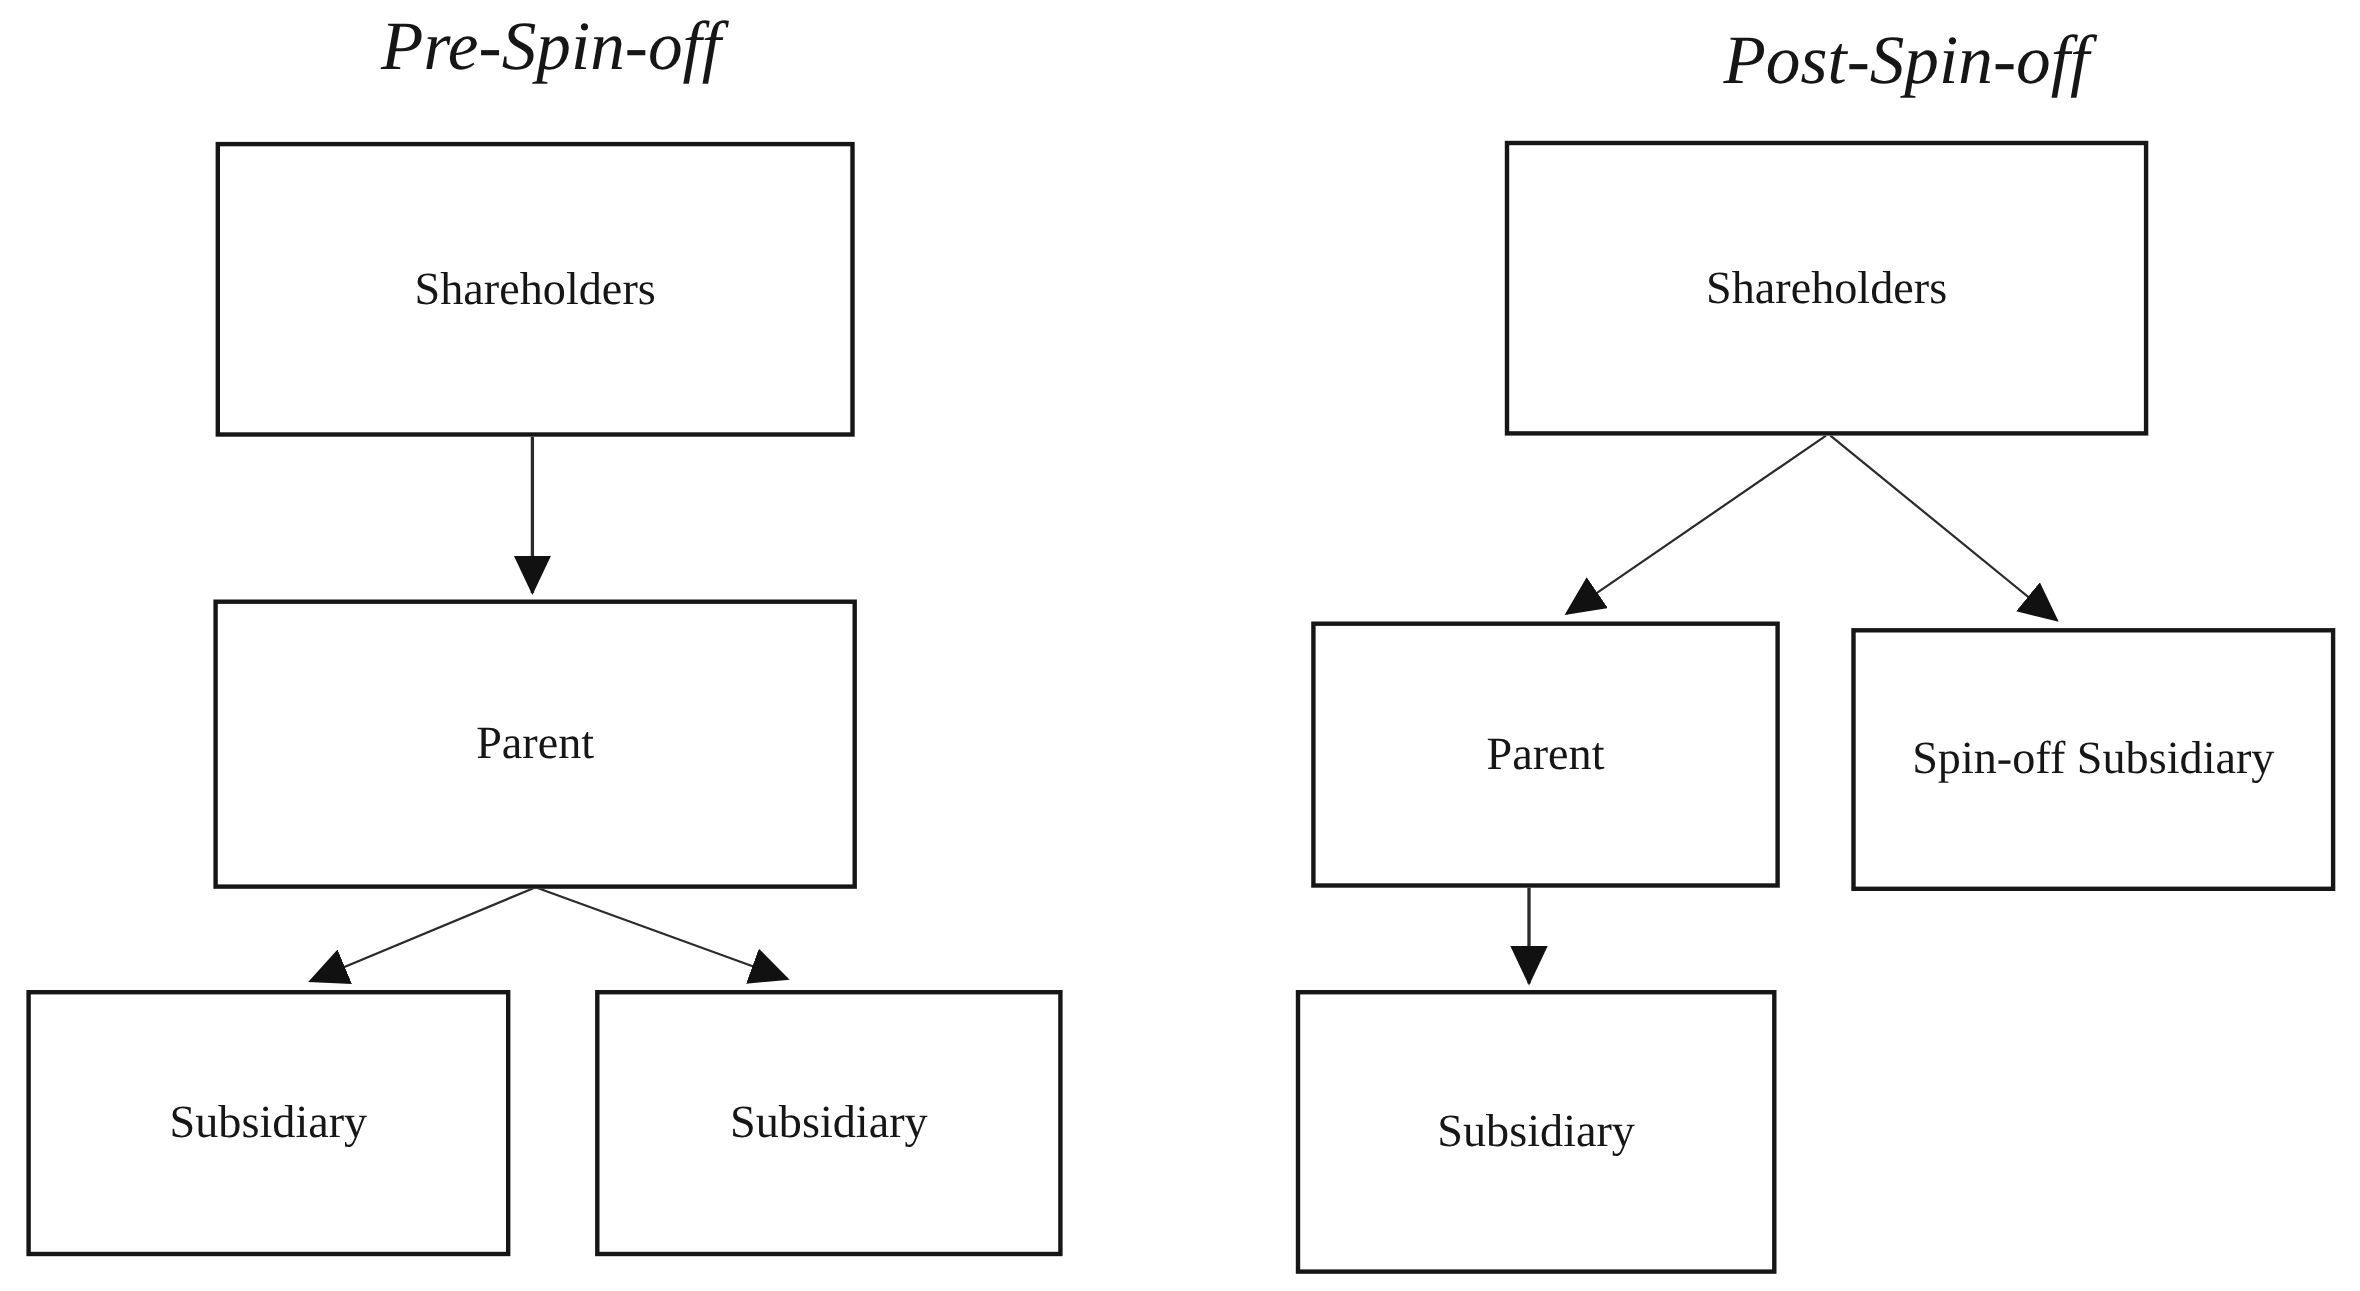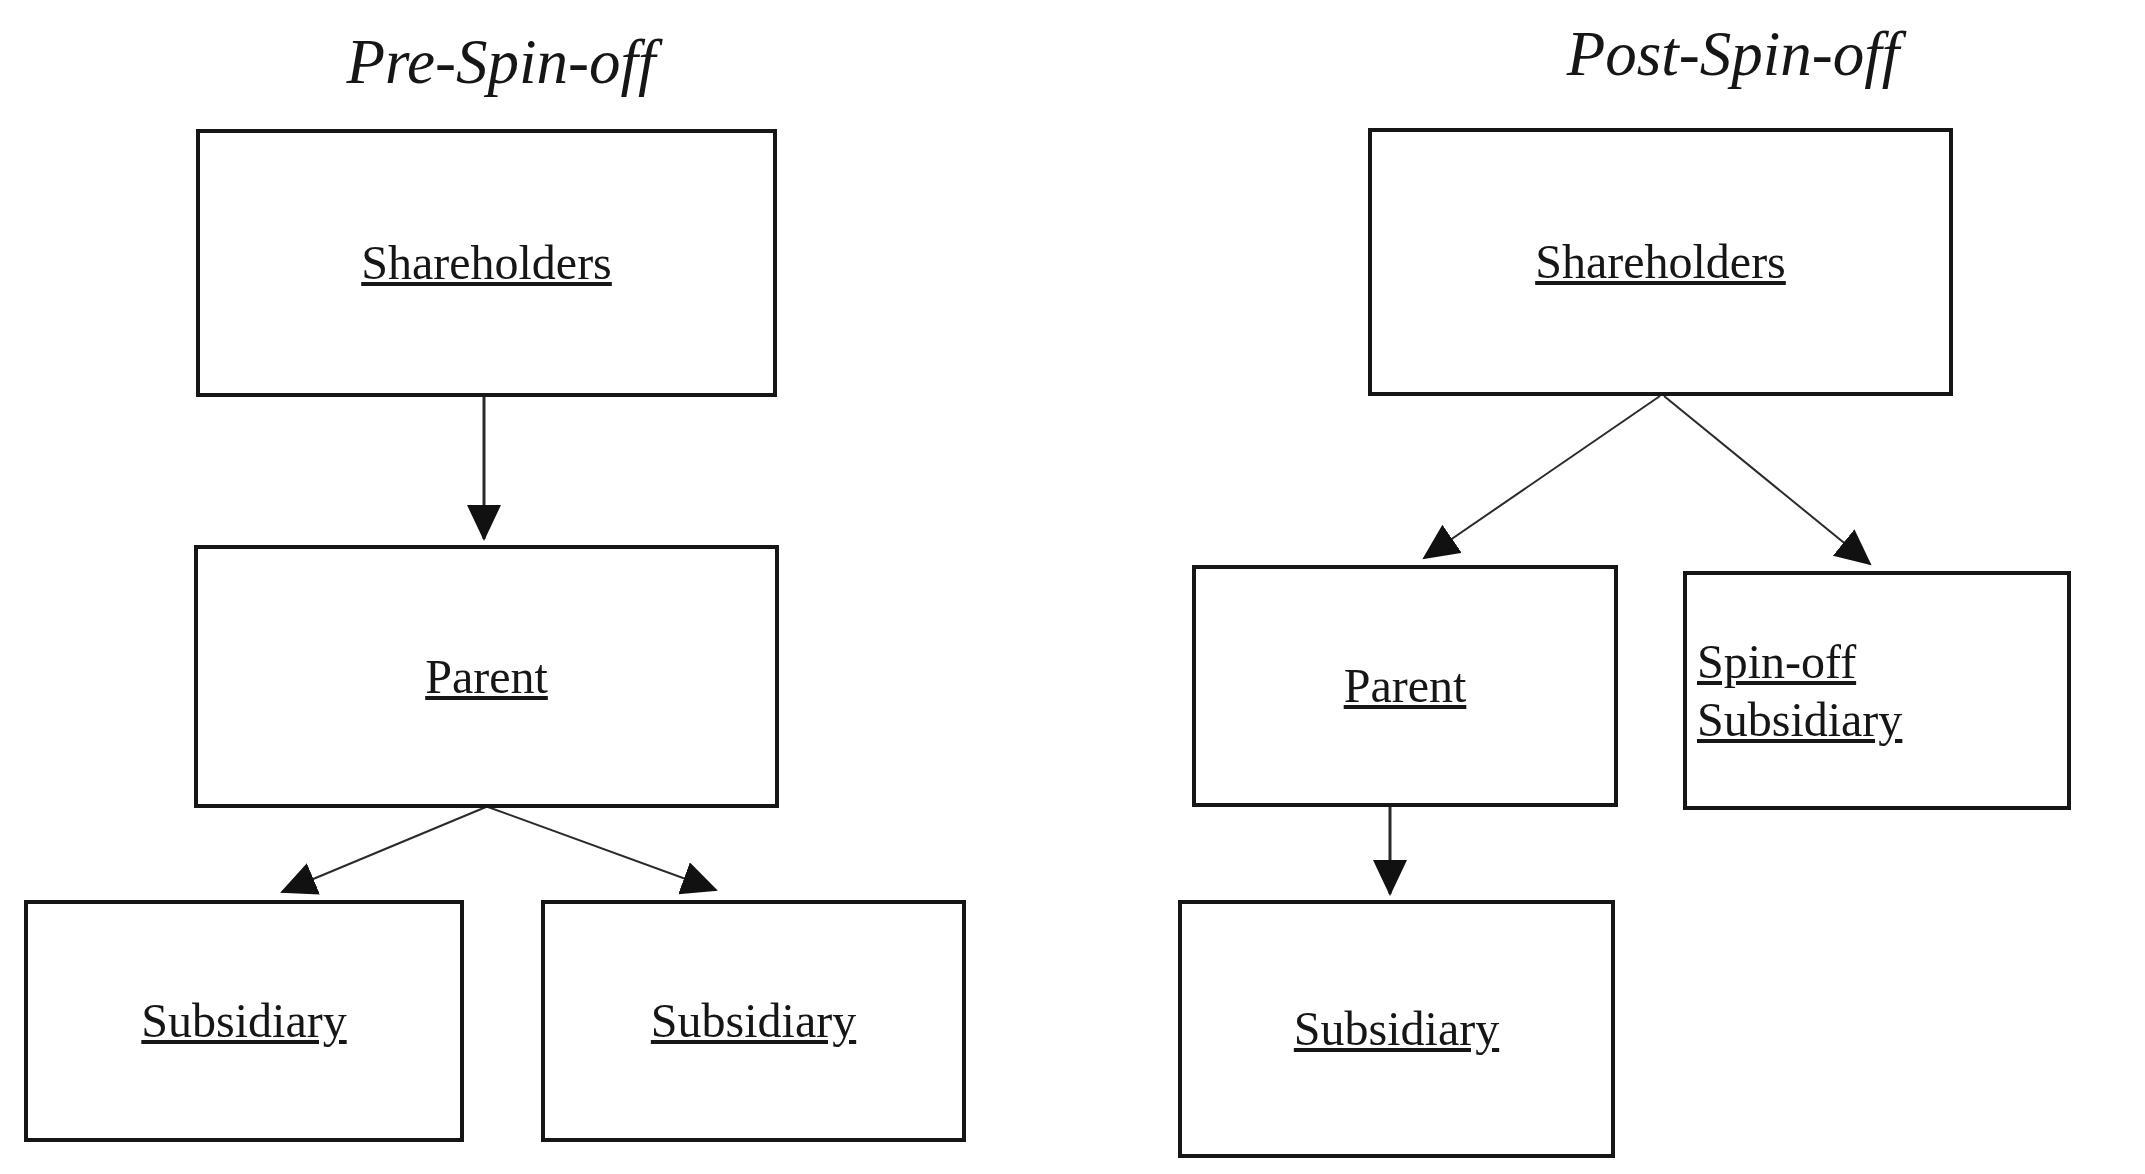--- a/index.html
+++ b/index.html
@@ -34,25 +34,24 @@
     color: var(--text);
   }
   .node {
     position: absolute;
     box-sizing: border-box;
     border: 4px solid var(--border);
     background: var(--bg);
     display: flex;
     align-items: center;
     justify-content: center;
-    font-size: 48px;
+    font-size: 42px;
     line-height: 1.2;
     color: var(--text);
     padding: 0 10px;
-    text-decoration: underline;
   }
   svg.arrows {
     position: absolute;
     left: 0; top: 0;
     width: 2145px;
     height: 1174px;
     pointer-events: none;
   }
   svg.arrows line { stroke: var(--line); }
   svg.arrows .v-line { stroke-width: 3; }
@@ -74,36 +73,36 @@
     <line class="v-line" x1="484" y1="397" x2="484" y2="539" marker-end="url(#arrowhead)"></line>
     <line class="d-line" x1="486" y1="807" x2="282" y2="892" marker-end="url(#arrowhead)"></line>
     <line class="d-line" x1="488" y1="807" x2="716" y2="890" marker-end="url(#arrowhead)"></line>
 
     <line class="d-line" x1="1660" y1="396" x2="1424" y2="558" marker-end="url(#arrowhead)"></line>
     <line class="d-line" x1="1664" y1="396" x2="1870" y2="564" marker-end="url(#arrowhead)"></line>
     <line class="v-line" x1="1390" y1="806" x2="1390" y2="894" marker-end="url(#arrowhead)"></line>
   </svg>
 
   <div>
-    <div class="diagram-title" style="left:501px; top:28px;font-family:Liberation Serif, serif;">Pre-Spin-off</div>
+    <div class="diagram-title" style="left:501px; top:8px;font-family:Liberation Serif, serif;">Pre-Spin-off</div>
 
     <div class="node" style="left:196px; top:129px; width:581px; height:268px;">Shareholders</div>
 
     <div class="node" style="left:194px; top:545px; width:585px; height:263px;">Parent</div>
 
     <div class="node" style="left:24px; top:900px; width:440px; height:242px;">Subsidiary</div>
 
     <div class="node" style="left:541px; top:900px; width:425px; height:242px;">Subsidiary</div>
   </div>
 
   <div>
     <div class="diagram-title" style="left:1733px; top:20px;">Post-Spin-off</div>
 
     <div class="node" style="left:1368px; top:128px; width:585px; height:268px;">Shareholders</div>
 
     <div class="node" style="left:1192px; top:565px; width:426px; height:242px;">Parent</div>
 
-    <div class="node" style="left:1683px; top:571px; width:388px; height:239px;">Spin-off Subsidiary</div>
+    <div class="node" style="left:1683px; top:571px; width:440px; height:239px;">Spin-off Subsidiary</div>
 
     <div class="node" style="left:1178px; top:900px; width:437px; height:258px;">Subsidiary</div>
   </div>
 
 </div>
 
 </body></html>

